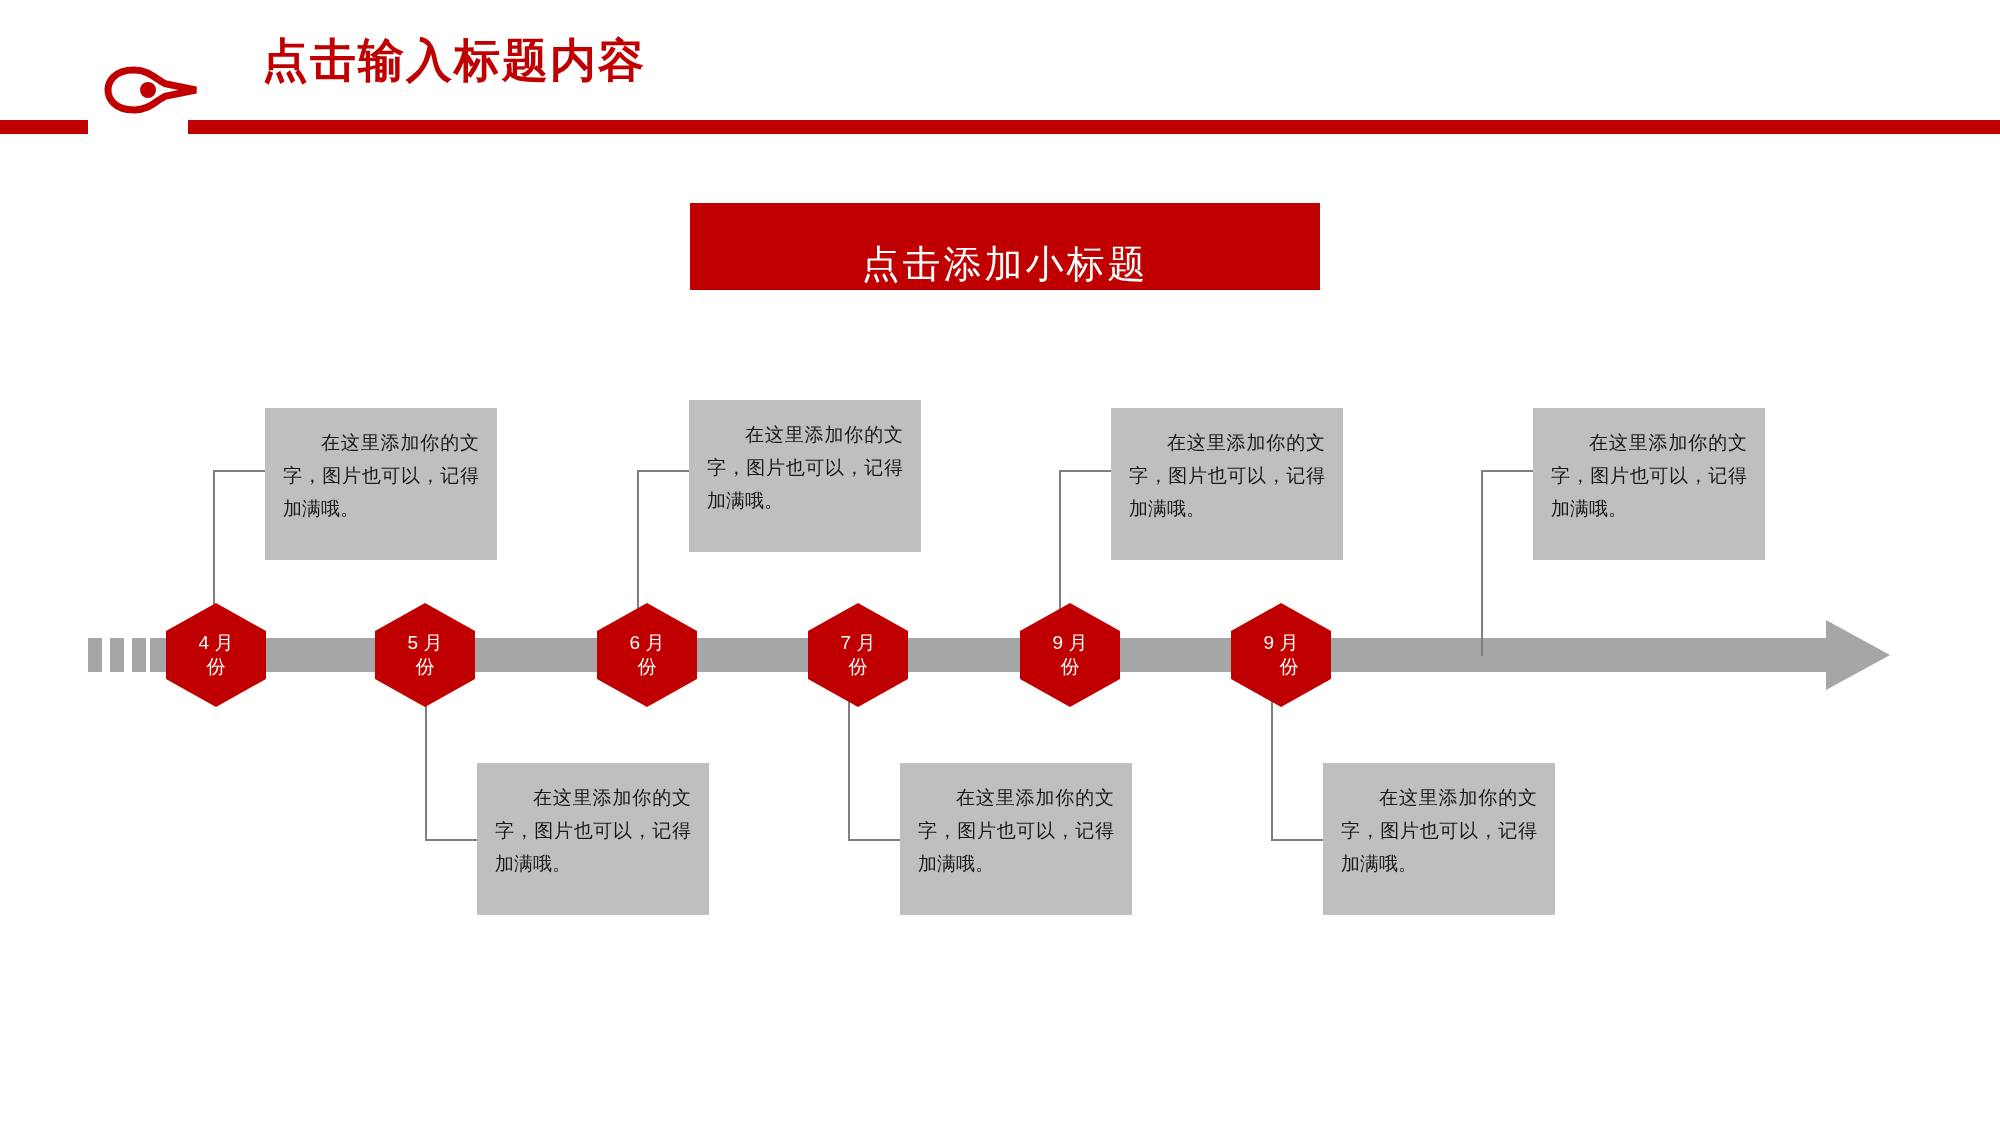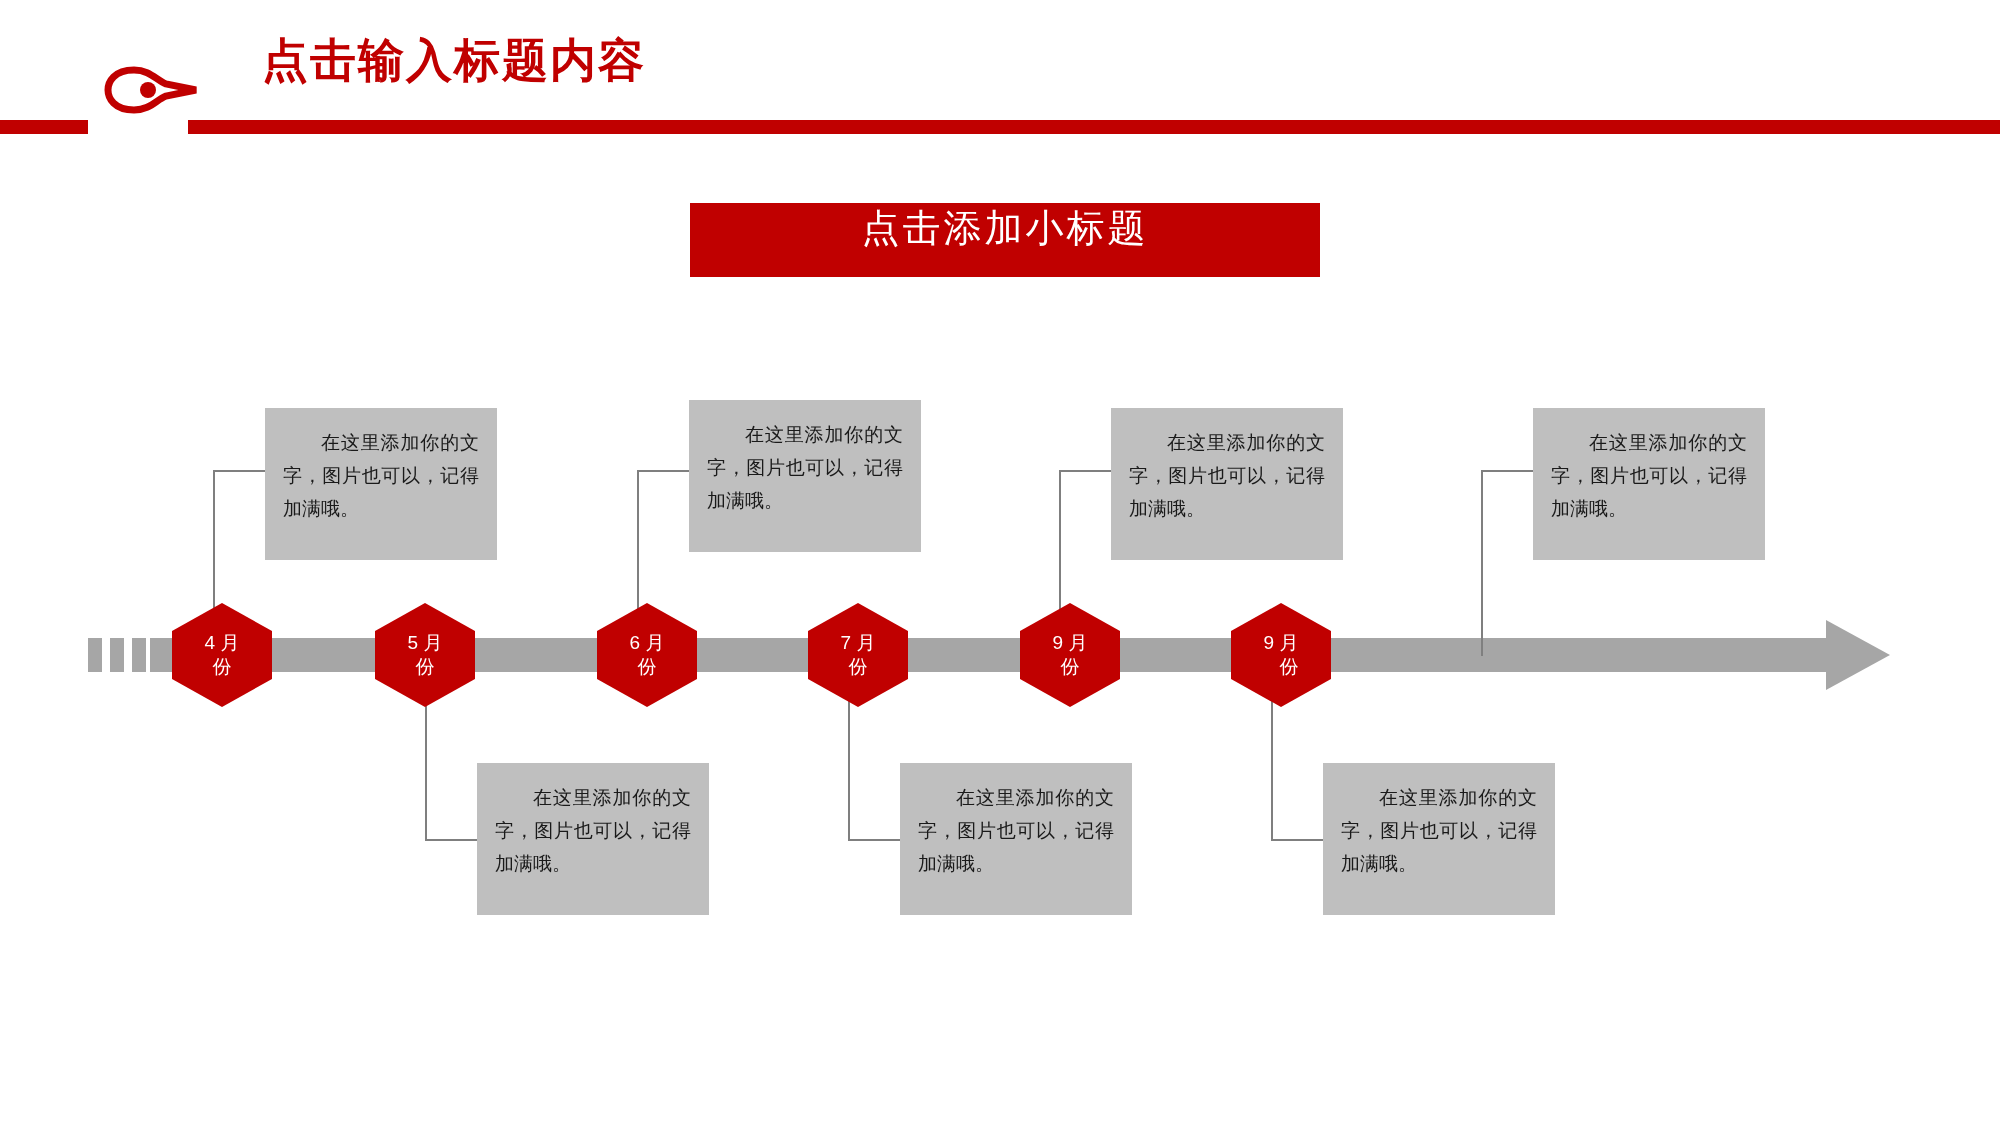--- a/index.html
+++ b/index.html
@@ -57,24 +57,24 @@
     width: 96px;
     height: 76px;
   }
 
   
   #subtitle-banner {
     position: absolute;
     left: 690px;
     top: 203px;
     width: 630px;
-    height: 74px;
+    height: 87px;
     background: #c00000;
     display: flex;
-    align-items: flex-start;
+    align-items: flex-end;
     justify-content: center;
   }
   #subtitle-text {
     color: #ffffff;
     font-size: 38px;
     letter-spacing: 3px;
     white-space: nowrap;
   }
 
   
@@ -224,21 +224,21 @@
   <div class="card" style="left:477px; top:763px;">
     <p class="card-text">在这里添加你的文字，图片也可以，记得加满哦。</p>
   </div>
   <div class="card" style="left:900px; top:763px;">
     <p class="card-text">在这里添加你的文字，图片也可以，记得加满哦。</p>
   </div>
   <div class="card" style="left:1323px; top:763px;">
     <p class="card-text">在这里添加你的文字，图片也可以，记得加满哦。</p>
   </div>
 
-  <div class="node" style="left:172px; top:603px;">
+  <div class="node" style="left:166px; top:603px;">
     <span class="node-label">4 月
 份</span>
   </div>
   <div class="node" style="left:375px; top:603px;">
     <span class="node-label">5 月
 份</span>
   </div>
   <div class="node" style="left:597px; top:603px;">
     <span class="node-label">6 月
 份</span>

